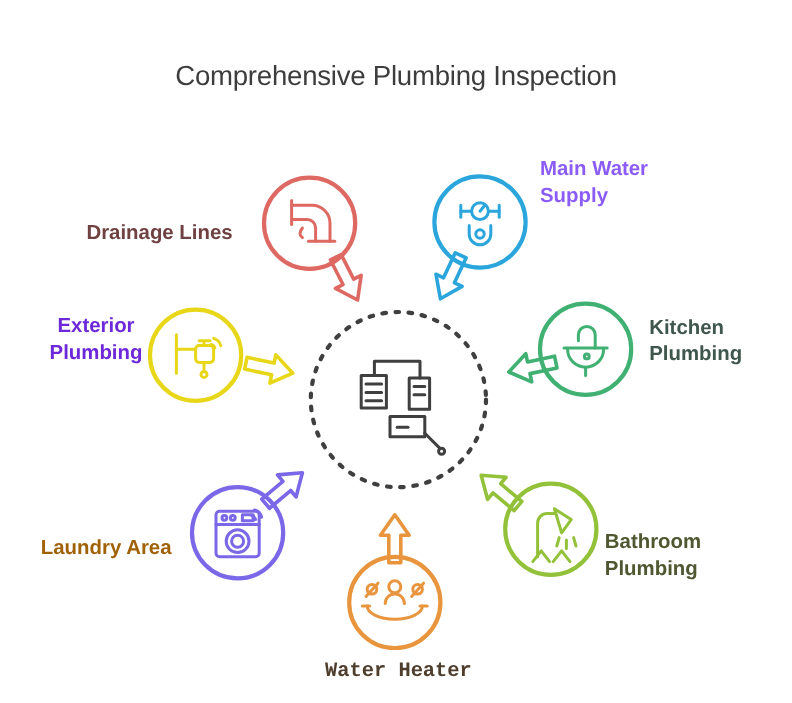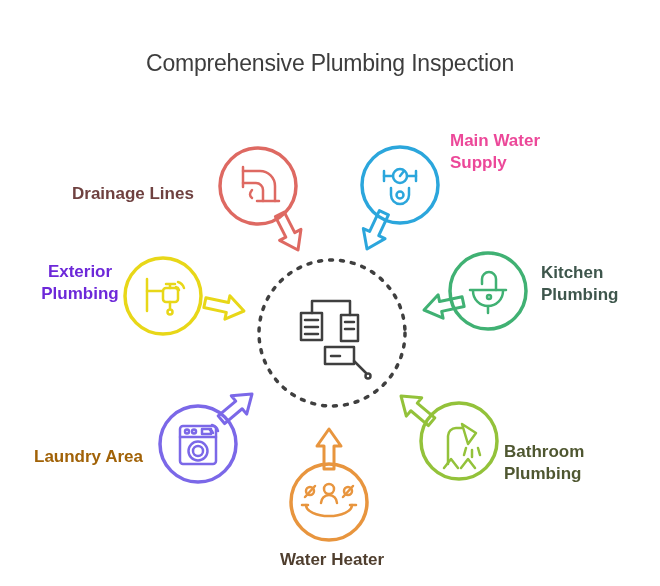--- a/index.html
+++ b/index.html
@@ -5,21 +5,21 @@
   html,body{margin:0;padding:0;background:#fff;}
   .stage{position:relative;width:660px;height:586px;background:#fff;overflow:hidden;
          font-family:"Liberation Sans",sans-serif;}
   .title{position:absolute;left:0;right:0;top:50px;text-align:center;
          font-size:23px;font-weight:normal;letter-spacing:-0.2px;}
   .label{position:absolute;font-weight:bold;font-size:17px;line-height:1.3;}
   .lbl-drainage{left:72px;top:155px;width:140px;margin-top:28px;}
   .lbl-main-water{left:450px;top:130px;width:112px;}
   .lbl-kitchen{left:541px;top:262px;width:86px;}
   .lbl-bathroom{left:504px;top:441px;width:110px;}
-  .lbl-water-heater{left:262px;top:549px;width:140px;text-align:center;}
+  .lbl-water-heater{left:262px;top:549px;width:140px;text-align:center;font-family:Liberation Mono, monospace;}
   .lbl-laundry{left:34px;top:446px;width:130px;}
   .lbl-exterior{left:28px;top:261px;width:104px;text-align:center;}
   svg{position:absolute;left:0;top:0;}
   .node circle.ring{fill:none;stroke-width:3.5;}
   .arrow{fill:none;stroke-width:3;stroke-linejoin:round;}
   .icon{fill:none;stroke-width:2.5;stroke-linecap:round;stroke-linejoin:round;}
 </style>
 </head>
 <body>
 
@@ -132,19 +132,19 @@
         <rect x="163" y="288" width="15" height="14" rx="3"></rect>
         <path d="M166,284 h9 M170,284 v4"></path>
         <path d="M170,302 v6"></path>
         <circle cx="170" cy="312" r="2.5"></circle>
         <path d="M178,282 a9,9 0 0 1 6,6 M176,287 a4,4 0 0 1 3,3"></path>
       </g>
     </g>
   </svg>
 
   <div class="label lbl-drainage" style="color: rgb(111, 65, 64);">Drainage Lines</div>
-  <div class="label lbl-main-water" style="color: #ec4899;">Main Water Supply</div>
+  <div class="label lbl-main-water" style="color: #8b5cf6;">Main Water Supply</div>
   <div class="label lbl-kitchen" style="color: rgb(62, 86, 76);">Kitchen Plumbing</div>
   <div class="label lbl-bathroom" style="color: rgb(79, 87, 49);">Bathroom Plumbing</div>
   <div class="label lbl-water-heater" style="color: rgb(79, 62, 46);">Water Heater</div>
   <div class="label lbl-laundry" style="color: #a16207;">Laundry Area</div>
   <div class="label lbl-exterior" style="color: #6d28d9;">Exterior Plumbing</div>
 </div>
 
 </body></html>

